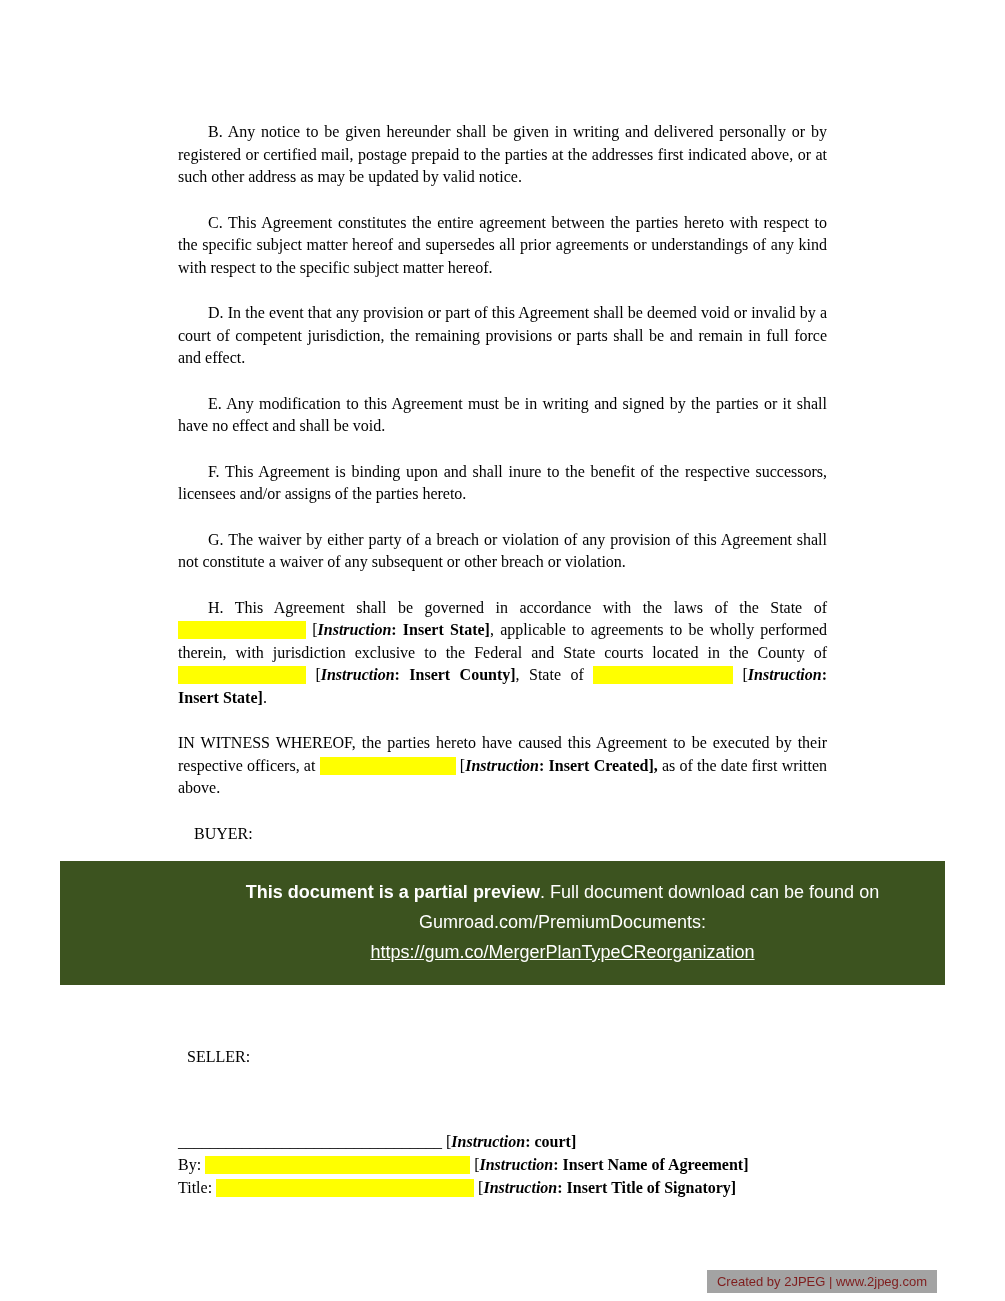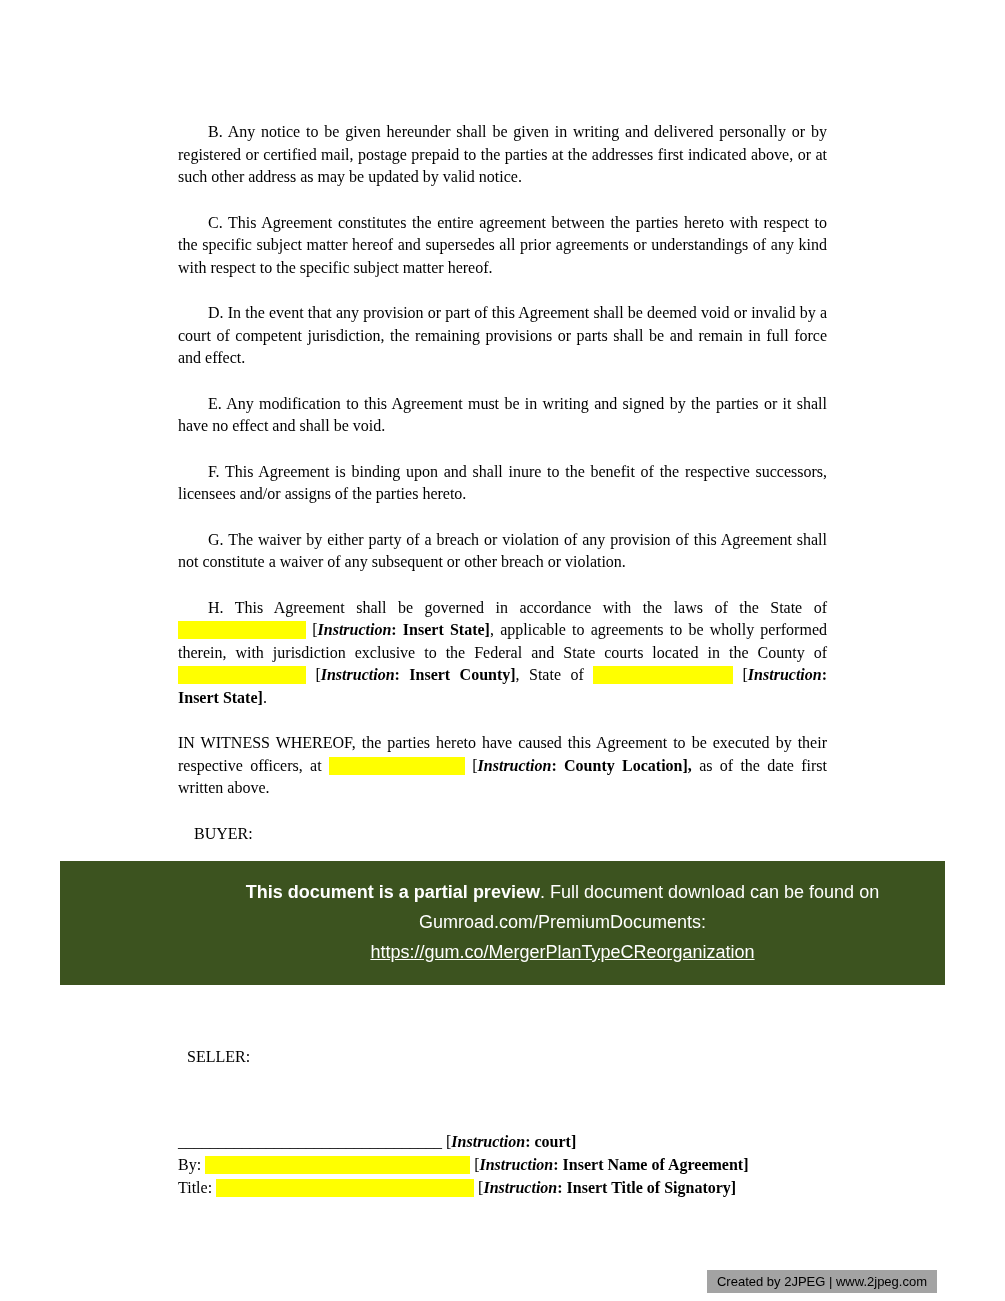--- a/index.html
+++ b/index.html
@@ -52,38 +52,38 @@
   .sig-block{
     padding:46px 118px 0 118px;
   }
   .sig-line{ line-height:23px; margin:0; }
   .watermark{
     position:absolute;
     right:8px;
     bottom:8px;
     font-family:"Liberation Sans", sans-serif;
     font-size:13px;
-    color:#000000;
+    color:#7f1d1d;
     padding:4px 10px;
   }
 </style>
 </head>
 <body>
 
 <div class="page">
 
   <div class="text-col">
     <p class="para indent">B.  Any notice to be given hereunder shall be given in writing and delivered personally or by registered or certified mail, postage prepaid to the parties at the addresses first indicated above, or at such other address as may be updated by valid notice.</p>
     <p class="para indent">C.  This Agreement constitutes the entire agreement between the parties hereto with respect to the specific subject matter hereof and supersedes all prior agreements or understandings of any kind with respect to the specific subject matter hereof.</p>
     <p class="para indent">D.  In the event that any provision or part of this Agreement shall be deemed void or invalid by a court of competent jurisdiction, the remaining provisions or parts shall be and remain in full force and effect.</p>
     <p class="para indent">E.  Any modification to this Agreement must be in writing and signed by the parties or it shall have no effect and shall be void.</p>
     <p class="para indent">F.  This Agreement is binding upon and shall inure to the benefit of the respective successors, licensees and/or assigns of the parties hereto.</p>
     <p class="para indent">G.  The waiver by either party of a breach or violation of any provision of this Agreement shall not constitute a waiver of any subsequent or other breach or violation.</p>
     <p class="para indent">H. This Agreement shall be governed in accordance with the laws of the State of <span class="hl-blank" style="width: 128px; background: rgb(255, 255, 0);"></span> <span>[<span class="instr-label">Instruction</span><span class="instr-rest">: Insert State]</span></span>, applicable to agreements to be wholly performed therein, with jurisdiction exclusive to the Federal and State courts located in the County of <span class="hl-blank" style="width: 128px; background: rgb(255, 255, 0);"></span> <span>[<span class="instr-label">Instruction</span><span class="instr-rest">: Insert County]</span></span>, State of <span class="hl-blank" style="width: 140px; background: rgb(255, 255, 0);"></span> <span>[<span class="instr-label">Instruction</span><span class="instr-rest">: Insert State]</span></span>.</p>
-    <p class="para">IN WITNESS WHEREOF, the parties hereto have caused this Agreement to be executed by their respective officers, at <span class="hl-blank" style="width: 136px; background: rgb(255, 255, 0);"></span> <span>[<span class="instr-label">Instruction</span><span class="instr-rest">: County Location],</span></span> as of the date first written above.</p>
+    <p class="para">IN WITNESS WHEREOF, the parties hereto have caused this Agreement to be executed by their respective officers, at <span class="hl-blank" style="width: 136px; background: rgb(255, 255, 0);"></span> <span>[<span class="instr-label">Instruction</span><span class="instr-rest">: Insert Created],</span></span> as of the date first written above.</p>
     <p class="label-line">BUYER:</p>
   </div>
 
   <div class="banner" style="background: rgb(60, 83, 31); color: rgb(255, 255, 255);">
     <span><b>This document is a partial preview</b><span>. Full document download can be found on Gumroad.com/PremiumDocuments:</span></span>
     <br>
     <a href="#">https://gum.co/MergerPlanTypeCReorganization</a>
   </div>
 
   <div class="seller-block">

